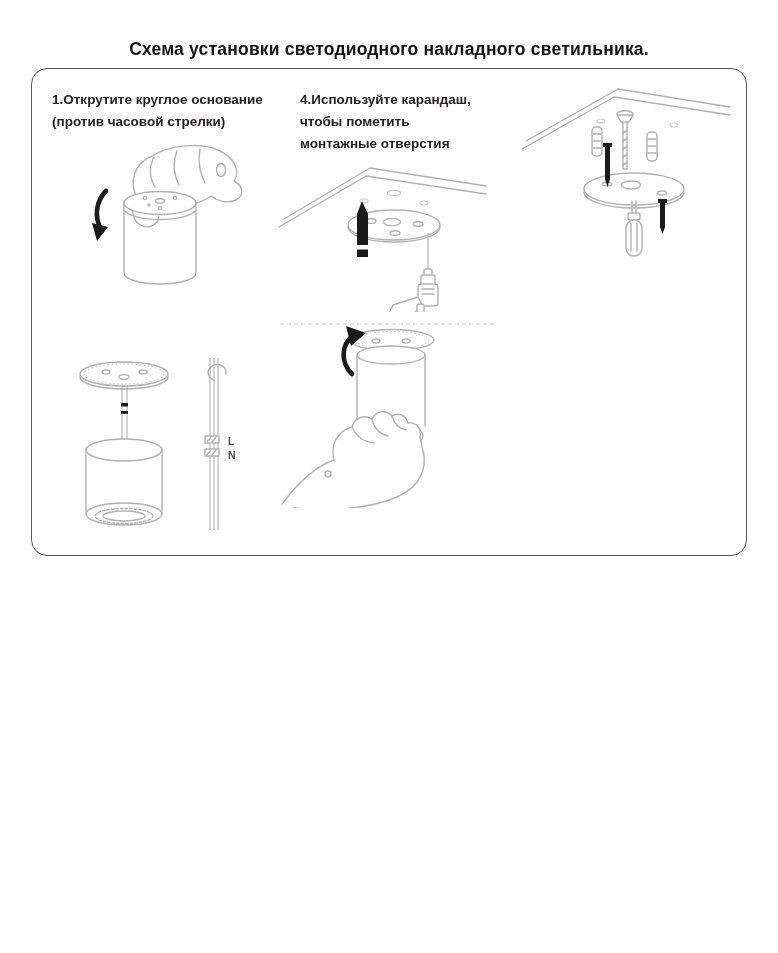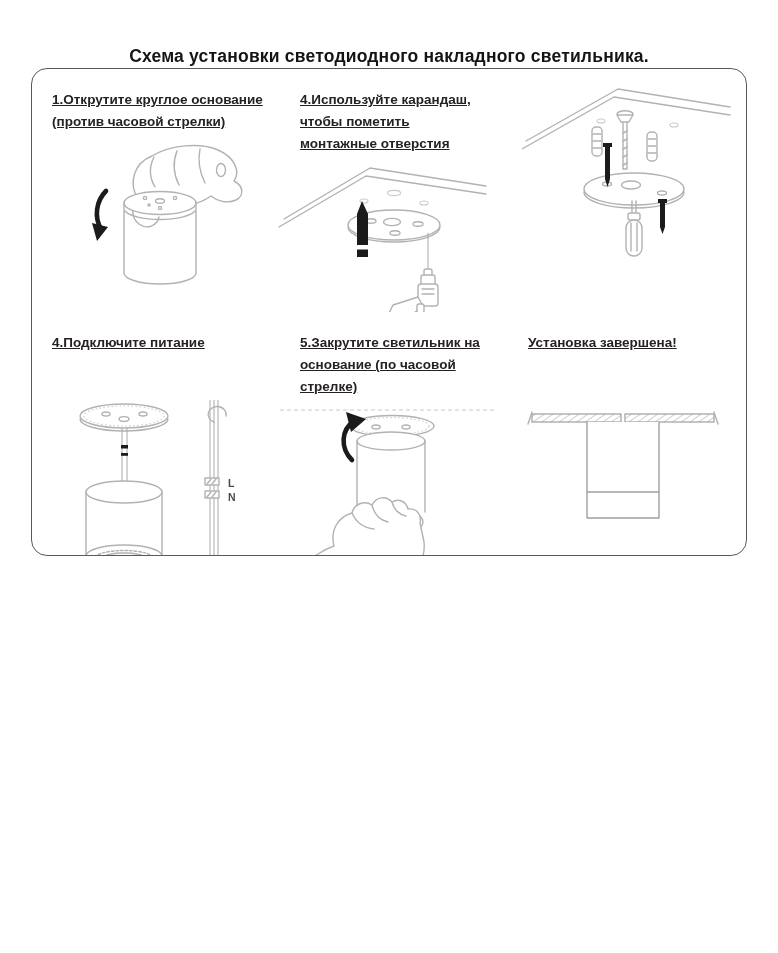--- a/index.html
+++ b/index.html
@@ -9,41 +9,40 @@
   }
   body {
     width: 778px;
     height: 953px;
     font-family: "Liberation Sans", sans-serif;
     color: #231f20;
     position: relative;
     overflow: hidden;
   }
   .page-title {
-    margin: 16px;
+    margin: 9px;
     padding-top: 30px;
     text-align: center;
     font-size: 17.5px;
     font-weight: bold;
     letter-spacing: 0.2px;
     color: #161314;
   }
   .panel-box {
     position: absolute;
     left: 31px;
     top: 68px;
     width: 714px;
     height: 486px;
     border: 1.6px solid #595959;
     border-radius: 16px;
     background: #ffffff;
     display: grid;
     grid-template-columns: 1fr 1fr 1fr;
     grid-template-rows: 1fr 1fr;
-    text-decoration: underline;
   }
   .cell {
     position: relative;
     overflow: hidden;
   }
   .caption {
     font-size: 13.5px;
     font-weight: bold;
     line-height: 1.62;
     white-space: pre-line;
@@ -181,21 +180,20 @@
       <g>
         <path class="ln" d="M110,118 L110,130 M114,118 L114,130"></path>
         <rect class="lnf" x="106" y="130" width="12" height="7" rx="2"></rect>
         <rect class="lnf" x="104" y="137" width="16" height="36" rx="8"></rect>
         <path class="ln" d="M109,140 L109,168 M115,140 L115,168"></path>
       </g>
     </svg>
   </div>
 
   <div class="cell">
-    <div class="caption pad-a">4.Подключите питание</div>
     <svg class="art a4" width="220" height="196" viewBox="0 0 220 196">
       <g>
         <ellipse class="lnf" cx="66" cy="28" rx="44" ry="12"></ellipse>
         <ellipse class="fnt" cx="66" cy="28" rx="40" ry="10" stroke-dasharray="1.5,2.5"></ellipse>
         <path class="ln" d="M22,31 A44,12 0 0 0 110,31"></path>
         <ellipse class="ln" cx="48" cy="26" rx="4" ry="2"></ellipse>
         <ellipse class="ln" cx="85" cy="26" rx="4" ry="2"></ellipse>
         <ellipse class="ln" cx="66" cy="31" rx="5" ry="2.4"></ellipse>
       </g>
       <g>
@@ -219,22 +217,20 @@
           <rect class="lnf" x="147" y="103" width="14" height="7"></rect>
           <path class="ln" d="M149,109 L153,104 M154,109 L158,104"></path>
         </g>
         <text class="lbl" x="170" y="99">L</text>
         <text class="lbl" x="170" y="113">N</text>
       </g>
     </svg>
   </div>
 
   <div class="cell">
-    <div class="caption pad-b">5.Закрутите светильник на
-основание (по часовой стрелке)</div>
     <svg class="art a5" width="232" height="192" viewBox="0 0 232 192">
       <line class="fnt" x1="8" y1="8" x2="224" y2="8" stroke-dasharray="4,3"></line>
       <g>
         <ellipse class="lnf" cx="120" cy="24" rx="42" ry="10.5"></ellipse>
         <ellipse class="fnt" cx="120" cy="24" rx="37" ry="8.5" stroke-dasharray="1.5,2.5"></ellipse>
         <ellipse class="ln" cx="104" cy="25" rx="4" ry="2"></ellipse>
         <ellipse class="ln" cx="134" cy="25" rx="4" ry="2"></ellipse>
       </g>
       <g>
         <ellipse class="lnf" cx="119" cy="39" rx="34" ry="9"></ellipse>
@@ -250,33 +246,14 @@
         <path class="ln" d="M120,100 C122,108 128,113 134,114"></path>
         <circle class="ln" cx="56" cy="158" r="3"></circle>
       </g>
       <g>
         <path class="blkln" d="M80,58 C68,46 69,28 82,19"></path>
         <polygon class="blk" points="74,10 94,17 79,30"></polygon>
       </g>
     </svg>
   </div>
 
-  <div class="cell">
-    <div class="caption pad-a">Установка завершена!</div>
-    <svg class="art a6" width="210" height="140" viewBox="0 0 210 140">
-      <defs>
-        <pattern id="hatch" width="5" height="10" patternTransform="rotate(55)" patternUnits="userSpaceOnUse">
-          <line x1="0" y1="0" x2="0" y2="10" stroke="#9f9f9f" stroke-width="1"></line>
-        </pattern>
-      </defs>
-      <g>
-        <rect x="12" y="14" width="89" height="8" fill="url(#hatch)" stroke="#9f9f9f" stroke-width="1.2"></rect>
-        <rect x="105" y="14" width="89" height="8" fill="url(#hatch)" stroke="#9f9f9f" stroke-width="1.2"></rect>
-        <path class="ln" d="M12,12 L8,24 M194,12 L198,24"></path>
-      </g>
-      <g>
-        <path d="M67,22 L67,118 L139,118 L139,22" fill="#ffffff" stroke="#9f9f9f" stroke-width="1.4" stroke-linejoin="round"></path>
-        <line x1="67" y1="92" x2="139" y2="92" stroke="#9f9f9f" stroke-width="1.6"></line>
-      </g>
-    </svg>
-  </div>
 
 </div>
 
 </body></html>

